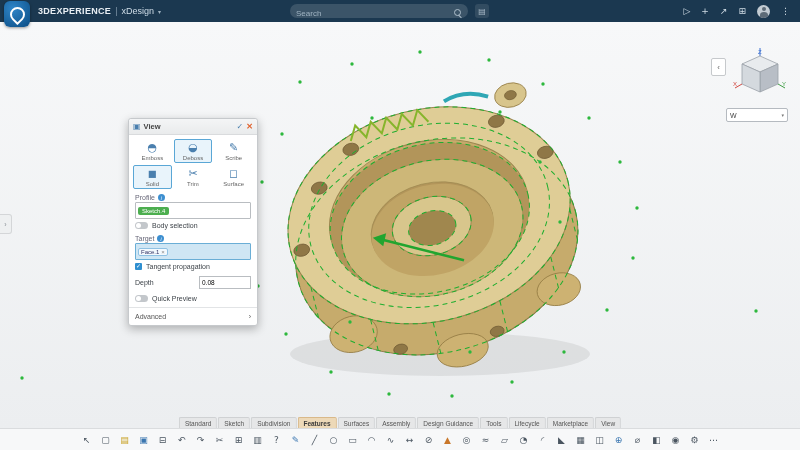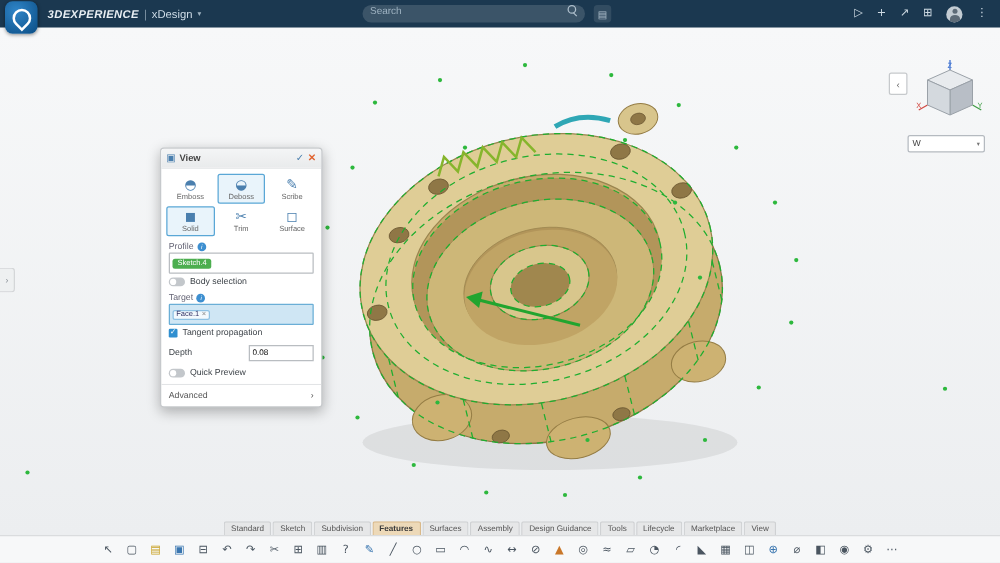--- a/index.html
+++ b/index.html
@@ -6,26 +6,26 @@
   body{width:800px;height:450px;overflow:hidden;font-family:"Liberation Sans",sans-serif;background:#eceef0;}
   .app{position:relative;width:800px;height:450px;}
 
   
   .topbar{position:relative;height:22px;background:linear-gradient(#1d3a50,#16python2f43);background-color:#1b3850;display:flex;align-items:center;z-index:20;}
   .logo{position:absolute;left:4px;top:1px;width:26px;height:26px;border-radius:6px;
         background:radial-gradient(circle at 35% 30%,#2f85c8,#0b4d84);box-shadow:0 1px 3px rgba(0,0,0,.4);
         display:flex;align-items:center;justify-content:center;z-index:25;}
   .logo::after{content:"";width:11px;height:11px;border:2px solid #fff;border-radius:50% 50% 50% 0;transform:rotate(-45deg);}
   .brand{margin-left:38px;display:flex;align-items:center;gap:4px;color:#e8eef3;font-size:9px;}
-  .brand .b{font-weight:bold;letter-spacing:.3px;font-style:italic;}
+  .brand .b{font-weight:bold;letter-spacing:.3px;}
   .brand .sep{color:#7d93a5;}
   .brand .app-name{color:#cfdde8;}
   .brand .caret{font-size:6px;color:#9fb3c2;}
   .search{position:absolute;left:290px;top:4px;width:178px;height:14px;background:rgba(255,255,255,.14);
-          border-radius:8px;display:flex;align-items:flex-start;}
+          border-radius:8px;display:flex;align-items:flex-end;}
   .search input{flex:1;background:transparent;border:none;outline:none;color:#e5edf3;font-size:8px;padding:0 6px;font-family:"Liberation Sans",sans-serif;}
   .search input::placeholder{color:#9fb3c2;}
   .mag{width:9px;height:9px;position:relative;margin-right:5px;}
   .mag::before{content:"";position:absolute;width:5px;height:5px;border:1px solid #aebfcc;border-radius:50%;left:0;top:0;}
   .mag::after{content:"";position:absolute;width:4px;height:1px;background:#aebfcc;transform:rotate(45deg);left:4px;top:7px;}
   .sbtn{width:14px;height:14px;margin-left:3px;display:flex;align-items:center;justify-content:center;
         color:#aebfcc;font-size:8px;background:rgba(255,255,255,.10);border-radius:3px;font-family:"DejaVu Sans",sans-serif;}
   .hicons{margin-left:auto;margin-right:10px;display:flex;align-items:center;gap:11px;}
   .ghd{color:#cfdbe4;font-size:9px;font-family:"DejaVu Sans",sans-serif;cursor:pointer;}
   .avatar{width:13px;height:13px;border-radius:50%;background:#c3ccd3;position:relative;overflow:hidden;}

